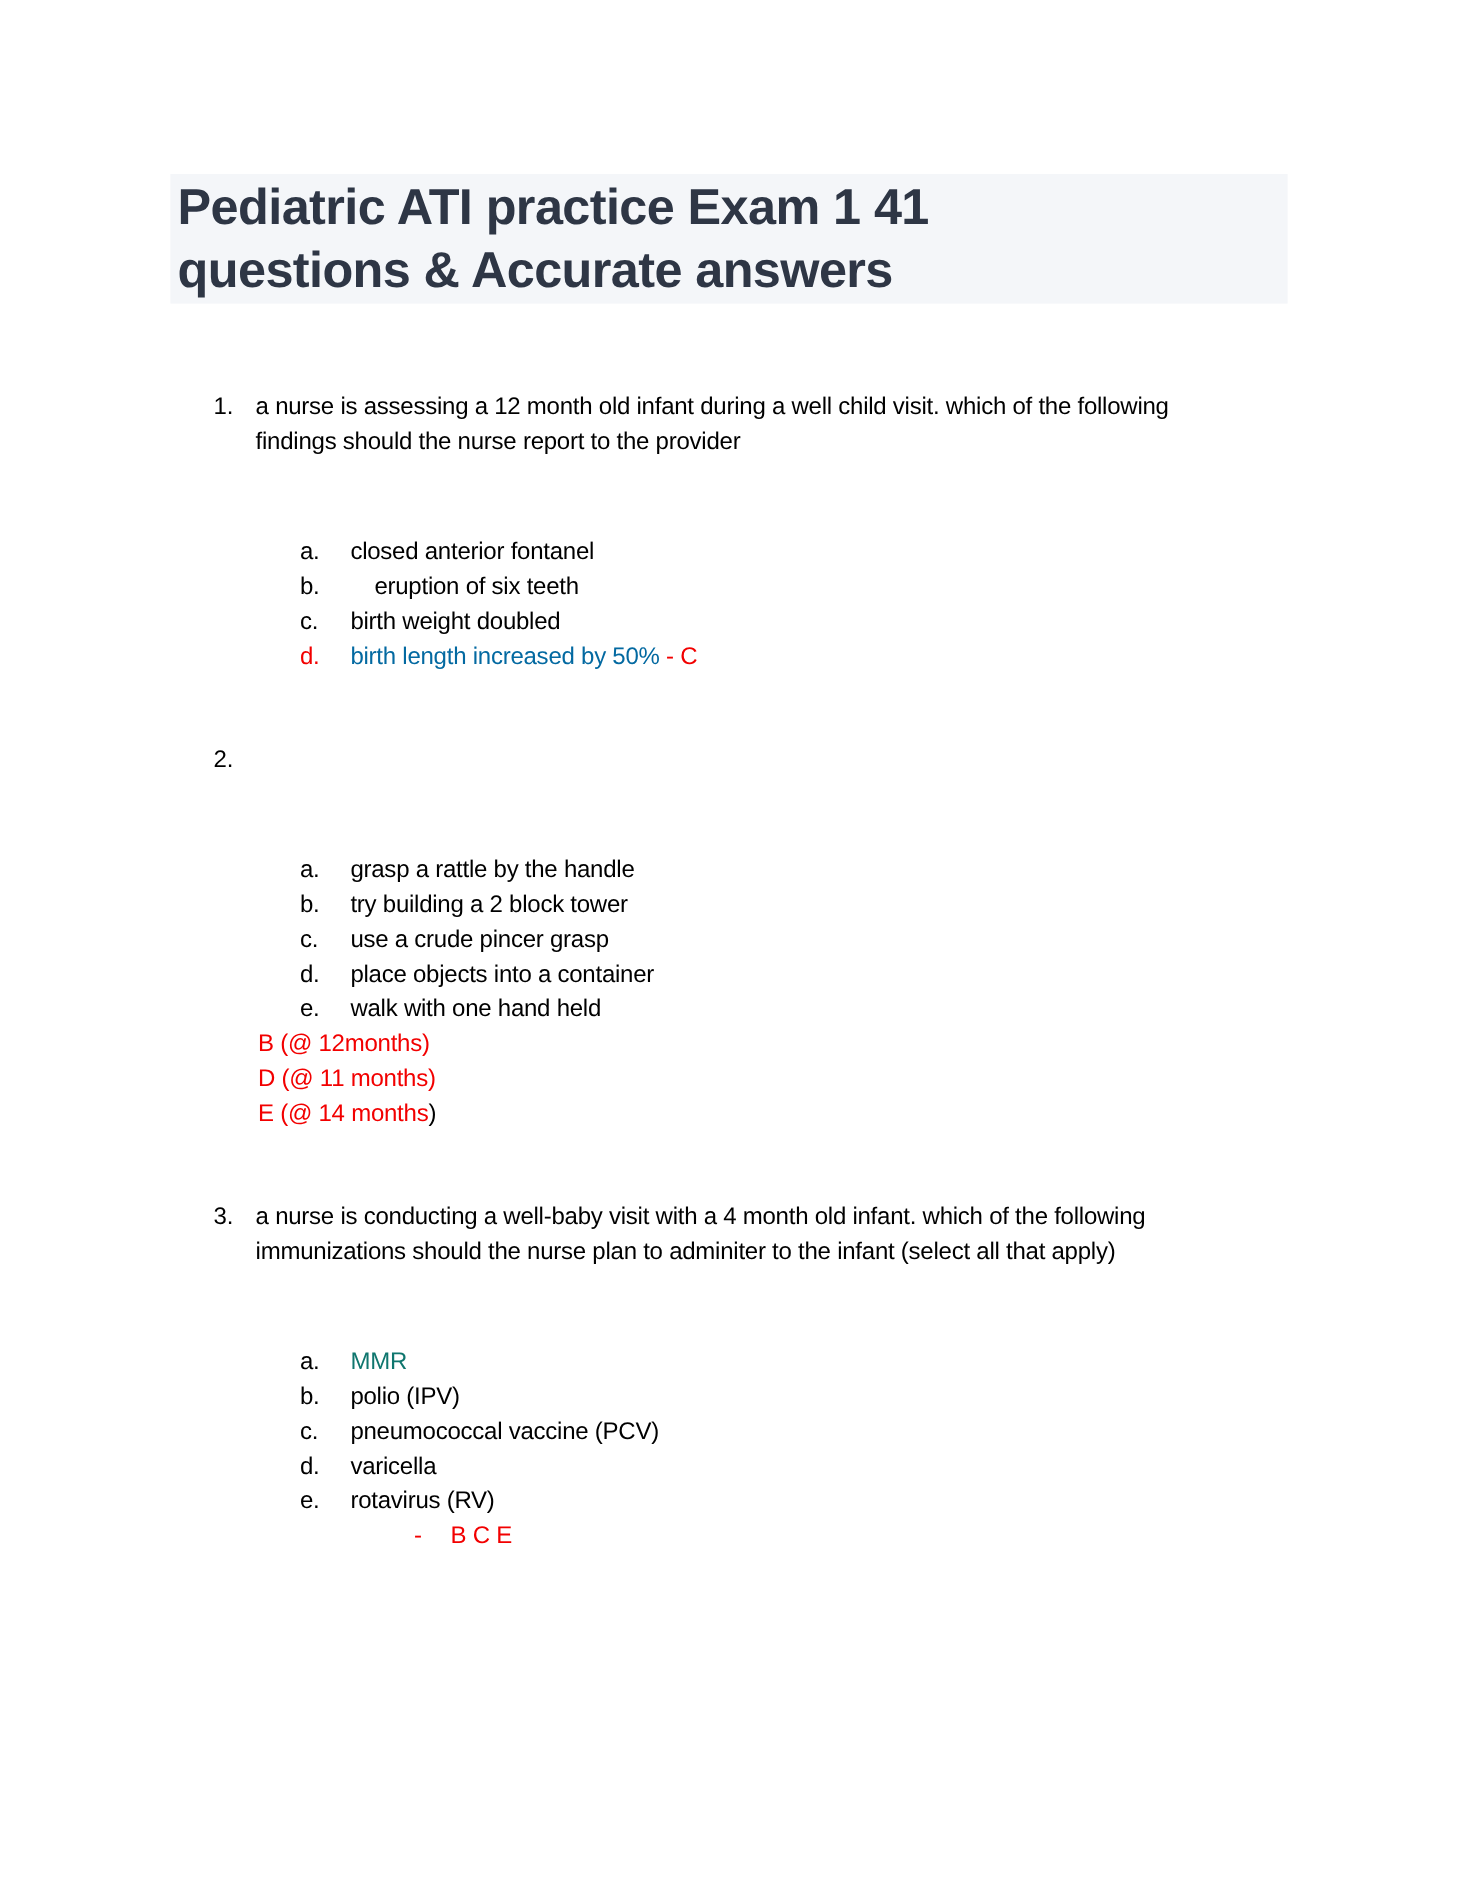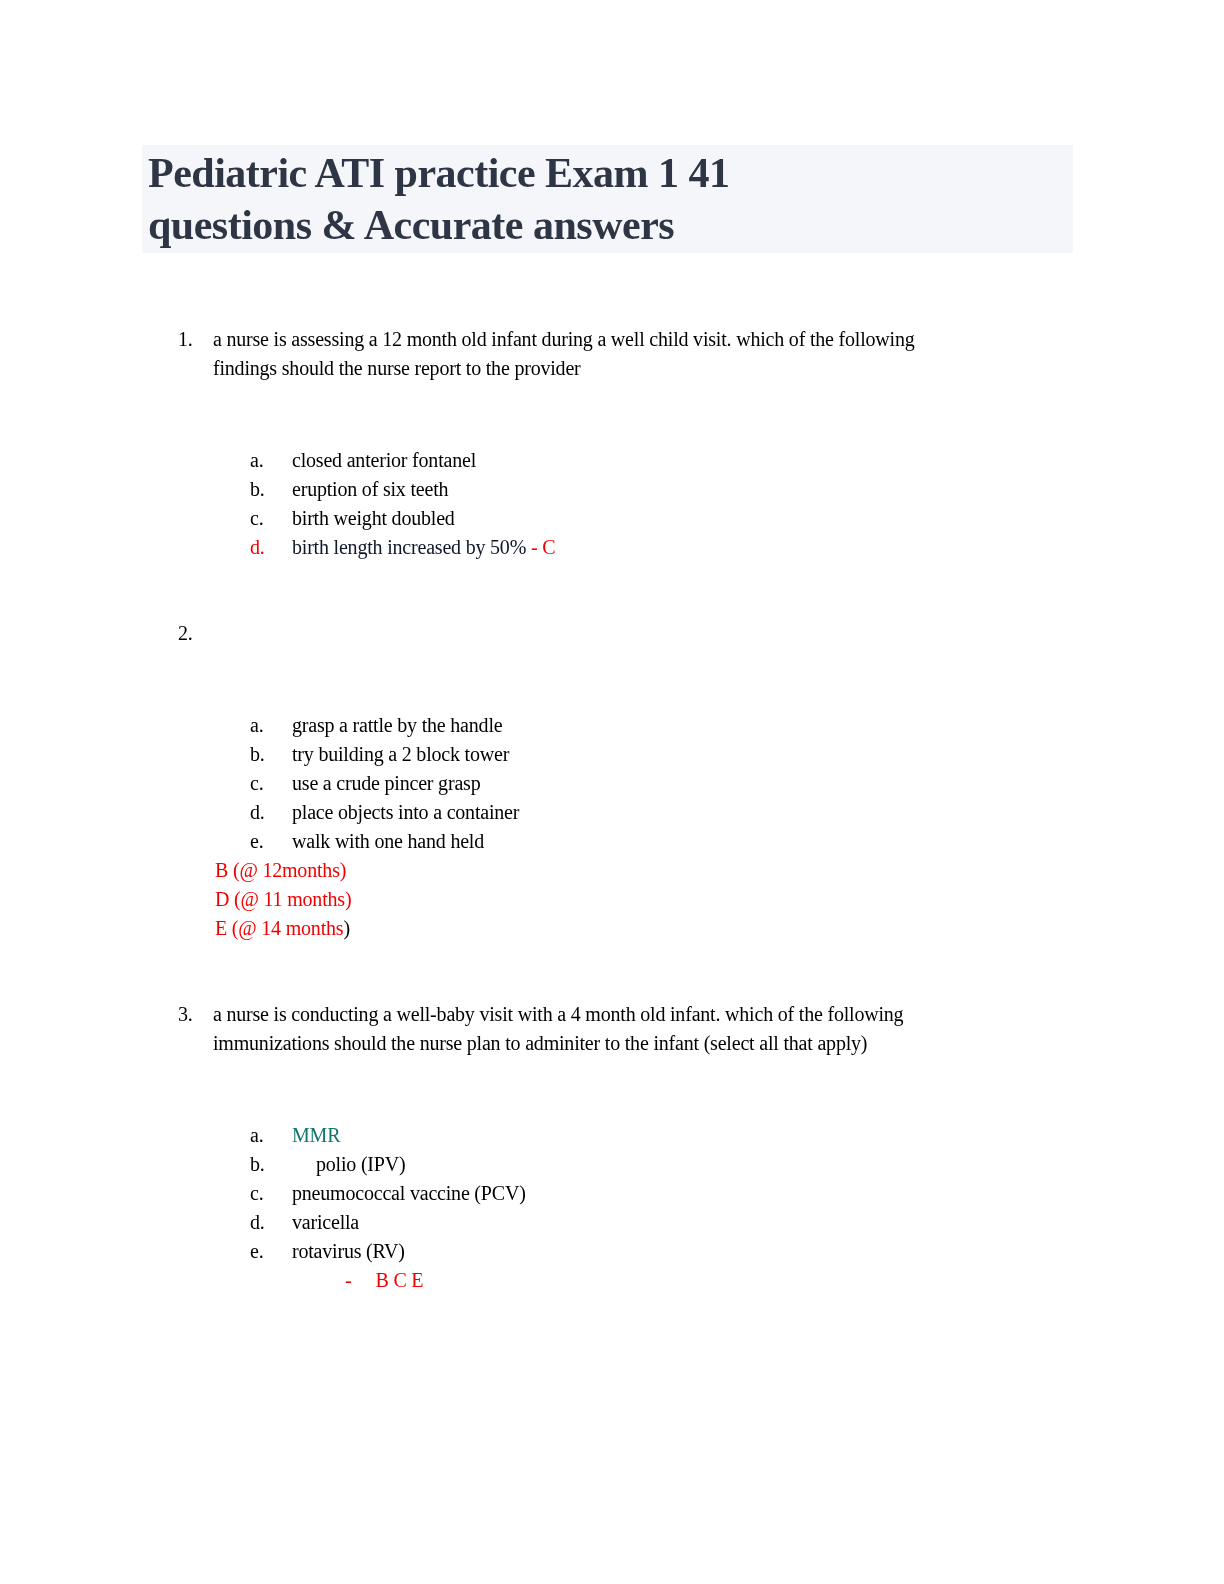--- a/index.html
+++ b/index.html
@@ -1,21 +1,21 @@
 <!DOCTYPE html>
 <html><head>
 <meta charset="utf-8">
 <style>
   html, body { margin: 0; padding: 0; background: #ffffff; }
   .page {
     position: relative;
     width: 1224px;
     height: 1584px;
     background: #ffffff;
-    font-family: Liberation Serif, serif;
+    font-family: Liberation Sans, sans-serif;
     font-size: 20px;
     line-height: 29px;
     letter-spacing: -0.2px;
     color: #000000;
     overflow: hidden;
   }
   .title-block {
     position: absolute;
     left: 142px;
     top: 145px;
@@ -61,29 +61,29 @@
           <span class="q-num">1.</span>
           <div class="q-text">a nurse is assessing a 12 month old infant during a well child visit. which of the following<br>findings should the nurse report to the provider</div>
         </div>
         <div class="options-list">
           <div class="option">
             <span class="opt-marker" style="color: rgb(0, 0, 0);">a.</span>
             <span class="opt-text"><span class="seg" style="color: rgb(0, 0, 0);">closed anterior fontanel</span></span>
           </div>
           <div class="option">
             <span class="opt-marker" style="color: rgb(0, 0, 0);">b.</span>
-            <span class="opt-text"><span class="seg" style="color: rgb(0, 0, 0);">eruption of six teeth</span></span>
+            <span class="opt-text"><span class="seg" style="color: rgb(0, 0, 0); margin-left: 20px;">eruption of six teeth</span></span>
           </div>
           <div class="option">
             <span class="opt-marker" style="color: rgb(0, 0, 0);">c.</span>
             <span class="opt-text"><span class="seg" style="color: rgb(0, 0, 0);">birth weight doubled</span></span>
           </div>
           <div class="option">
             <span class="opt-marker" style="color: rgb(242, 0, 0);">d.</span>
-            <span class="opt-text"><span class="seg" style="color: #0f172a;">birth length increased by 50% </span><span class="seg" style="color: rgb(242, 0, 0);">- C</span></span>
+            <span class="opt-text"><span class="seg" style="color: #0369a1;">birth length increased by 50% </span><span class="seg" style="color: rgb(242, 0, 0);">- C</span></span>
           </div>
         </div>
       </div>
       <div class="question-block">
         <div class="q-row">
           <span class="q-num">2.</span>
         </div>
         <div class="options-list">
           <div class="option">
             <span class="opt-marker" style="color: rgb(0, 0, 0);">a.</span>
@@ -117,21 +117,21 @@
           <span class="q-num">3.</span>
           <div class="q-text">a nurse is conducting a well-baby visit with a 4 month old infant. which of the following<br>immunizations should the nurse plan to adminiter to the infant (select all that apply)</div>
         </div>
         <div class="options-list">
           <div class="option">
             <span class="opt-marker" style="color: rgb(0, 0, 0);">a.</span>
             <span class="opt-text"><span class="seg" style="color: #0f766e;">MMR</span></span>
           </div>
           <div class="option">
             <span class="opt-marker" style="color: rgb(0, 0, 0);">b.</span>
-            <span class="opt-text"><span class="seg" style="color: rgb(0, 0, 0); margin-left: 24px;">polio (IPV)</span></span>
+            <span class="opt-text"><span class="seg" style="color: rgb(0, 0, 0);">polio (IPV)</span></span>
           </div>
           <div class="option">
             <span class="opt-marker" style="color: rgb(0, 0, 0);">c.</span>
             <span class="opt-text"><span class="seg" style="color: rgb(0, 0, 0);">pneumococcal vaccine (PCV)</span></span>
           </div>
           <div class="option">
             <span class="opt-marker" style="color: rgb(0, 0, 0);">d.</span>
             <span class="opt-text"><span class="seg" style="color: rgb(0, 0, 0);">varicella</span></span>
           </div>
           <div class="option">

